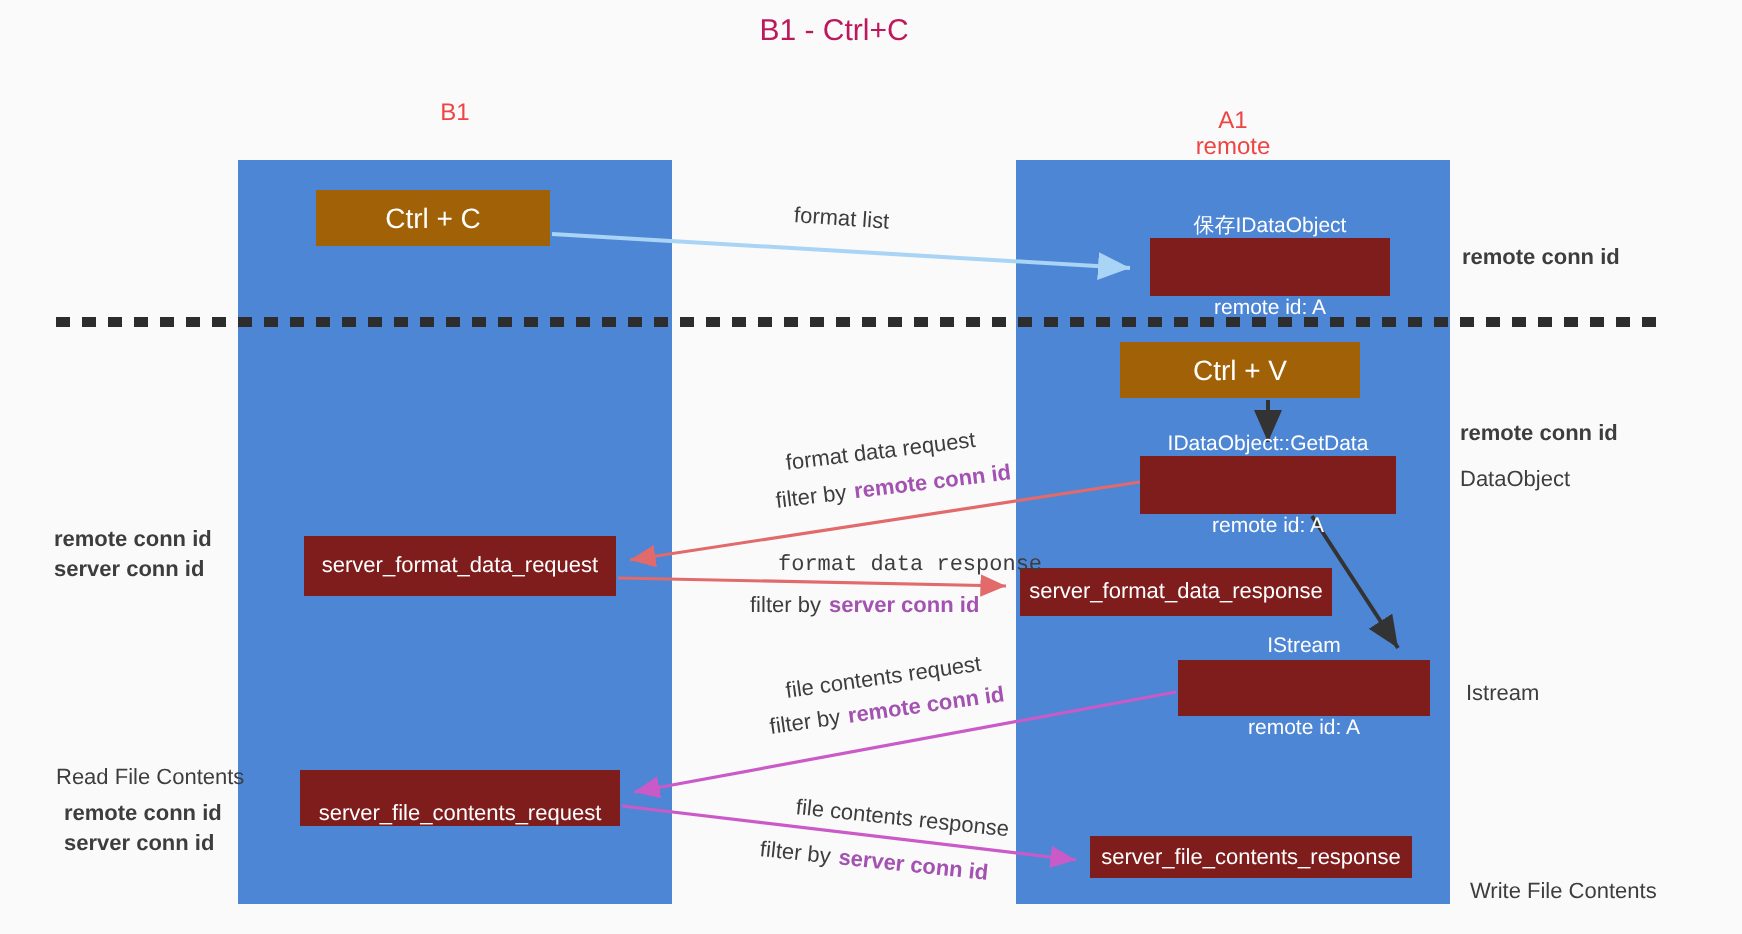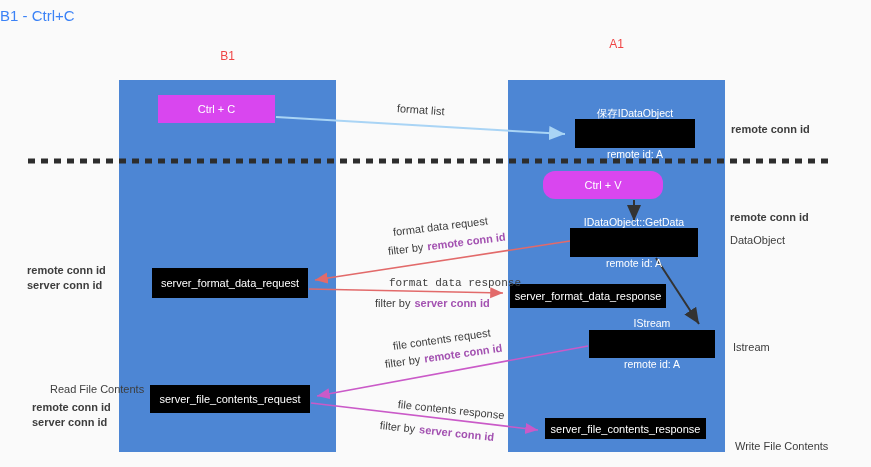--- a/index.html
+++ b/index.html
@@ -1,54 +1,55 @@
 <!DOCTYPE html>
 <html><head>
 <meta charset="utf-8">
 <style>
   * { margin:0; padding:0; box-sizing:border-box; }
   body { font-family:"Liberation Sans", sans-serif; background:#e8e8e8; }
   .stage {
     position:relative; width:871px; height:467px; background:#fafafa;
     overflow:hidden; font-family:"Liberation Sans", sans-serif;
   }
-  .title { position:absolute; top:7px; left:0; width:834px; 
-    font-size:15px; line-height:17px; color:#3b82f6; z-index:3; }
+  .title { position:absolute; top:7px; left:0; width:834px; text-align:center;
+    font-size:15px; line-height:17px; color:#be185d; z-index:3; }
   .lane-header { position:absolute; text-align:center; font-size:12px; line-height:13px;
     color:#ef4444; z-index:3; }
   .lane { position:absolute; top:80px; width:217px; height:372px; background:#4d86d4; z-index:0; }
   .lane-left { left:119px; }
   .lane-right { left:508px; }
   svg.wires { position:absolute; left:0; top:0; z-index:1; }
   .node { position:absolute; z-index:2; display:flex; flex-direction:column;
     align-items:center; justify-content:center; color:#fff; text-align:center; }
-  .green { background:#d946ef; font-size:11px; }
-  .orange { background:#000000; font-size:11px; }
+  .green { background:#a16207; font-size:14px; }
+  .orange { background:#7f1d1d; font-size:11px; }
   .node .l2 { font-size:10.5px;margin-top:28px; }
   .two-line { font-size:10.5px; line-height:13px; }
   .edge-label { position:absolute; z-index:2; font-size:11px; color:#3d3d3d;
     white-space:nowrap; display:flex; gap:4px; transform-origin:left center; }
   .purple { color:#a352b1; font-weight:bold; }
   .greentx { color:#5fbe6a; font-weight:bold; }
   .side-label { position:absolute; z-index:2; font-size:11px; white-space:nowrap; color:#3d3d3d; }
 </style>
 </head>
 <body>
 
 <div class="stage">
 
   <div class="title">
     <div>B1 - Ctrl+C</div>
   </div>
 
   <div class="lane-header" style="left:119px; top:50px; width:217px;">
     <div>B1</div>
   </div>
-  <div class="lane-header" style="left:508px; top:38px; width:217px;">
+  <div class="lane-header" style="left:508px; top:54px; width:217px;">
     <div>A1</div>
+    <div>remote</div>
   </div>
 
   <div class="lane lane-left"></div>
   <div class="lane lane-right"></div>
 
   <svg class="wires" width="871" height="467">
     <defs>
       <marker id="mBlue" markerWidth="9" markerHeight="8" refX="8" refY="3.5" orient="auto">
         <path d="M0,0 L8,3.5 L0,7 Z" fill="#a9d4f5"></path>
       </marker>
@@ -74,21 +75,21 @@
 
   <div class="node green" style="left:158px; top:95px; width:117px; height:28px;">
     <span>Ctrl + C</span>
   </div>
 
   <div class="node orange two-line" style="left:575px; top:119px; width:120px; height:29px;">
     <span>保存IDataObject</span>
     <span class="l2">remote id: A</span>
   </div>
 
-  <div class="node green" style="left:543px; top:171px; width:120px; height:28px;border-radius:12px;">
+  <div class="node green" style="left:560px; top:171px; width:120px; height:28px;">
     <span>Ctrl + V</span>
   </div>
 
   <div class="node orange two-line" style="left:570px; top:228px; width:128px; height:29px;">
     <span>IDataObject::GetData</span>
     <span class="l2">remote id: A</span>
   </div>
 
   <div class="node orange" style="left:510px; top:284px; width:156px; height:24px;">
     <span>server_format_data_response</span>
@@ -96,21 +97,21 @@
 
   <div class="node orange" style="left:152px; top:268px; width:156px; height:30px;">
     <span>server_format_data_request</span>
   </div>
 
   <div class="node orange two-line" style="left:589px; top:330px; width:126px; height:28px;">
     <span>IStream</span>
     <span class="l2">remote id: A</span>
   </div>
 
-  <div class="node orange" style="left:150px; top:385px; width:160px; height:28px;">
+  <div class="node orange" style="left:150px; top:385px; width:160px; height:28px;justify-content:flex-end;">
     <span>server_file_contents_request</span>
   </div>
 
   <div class="node orange" style="left:545px; top:418px; width:161px; height:21px;">
     <span>server_file_contents_response</span>
   </div>
 
   <div class="edge-label" style="left:397px; top:102px; transform:rotate(4deg);">
     <span>format list</span>
   </div>
@@ -148,17 +149,17 @@
   </div>
 
   <div class="side-label purple" style="left:731px; top:123px;">remote conn id</div>
   <div class="side-label purple" style="left:730px; top:211px;">remote conn id</div>
   <div class="side-label" style="left:730px; top:234px;">DataObject</div>
   <div class="side-label" style="left:733px; top:341px;">Istream</div>
   <div class="side-label" style="left:735px; top:440px;">Write File Contents</div>
 
   <div class="side-label purple" style="left:27px; top:264px;">remote conn id</div>
   <div class="side-label greentx" style="left:27px; top:279px;">server conn id</div>
-  <div class="side-label" style="left:28px; top:383px;margin-left:22px;">Read File Contents</div>
+  <div class="side-label" style="left:28px; top:383px;">Read File Contents</div>
   <div class="side-label purple" style="left:32px; top:401px;">remote conn id</div>
   <div class="side-label greentx" style="left:32px; top:416px;">server conn id</div>
 
 </div>
 
 </body></html>

